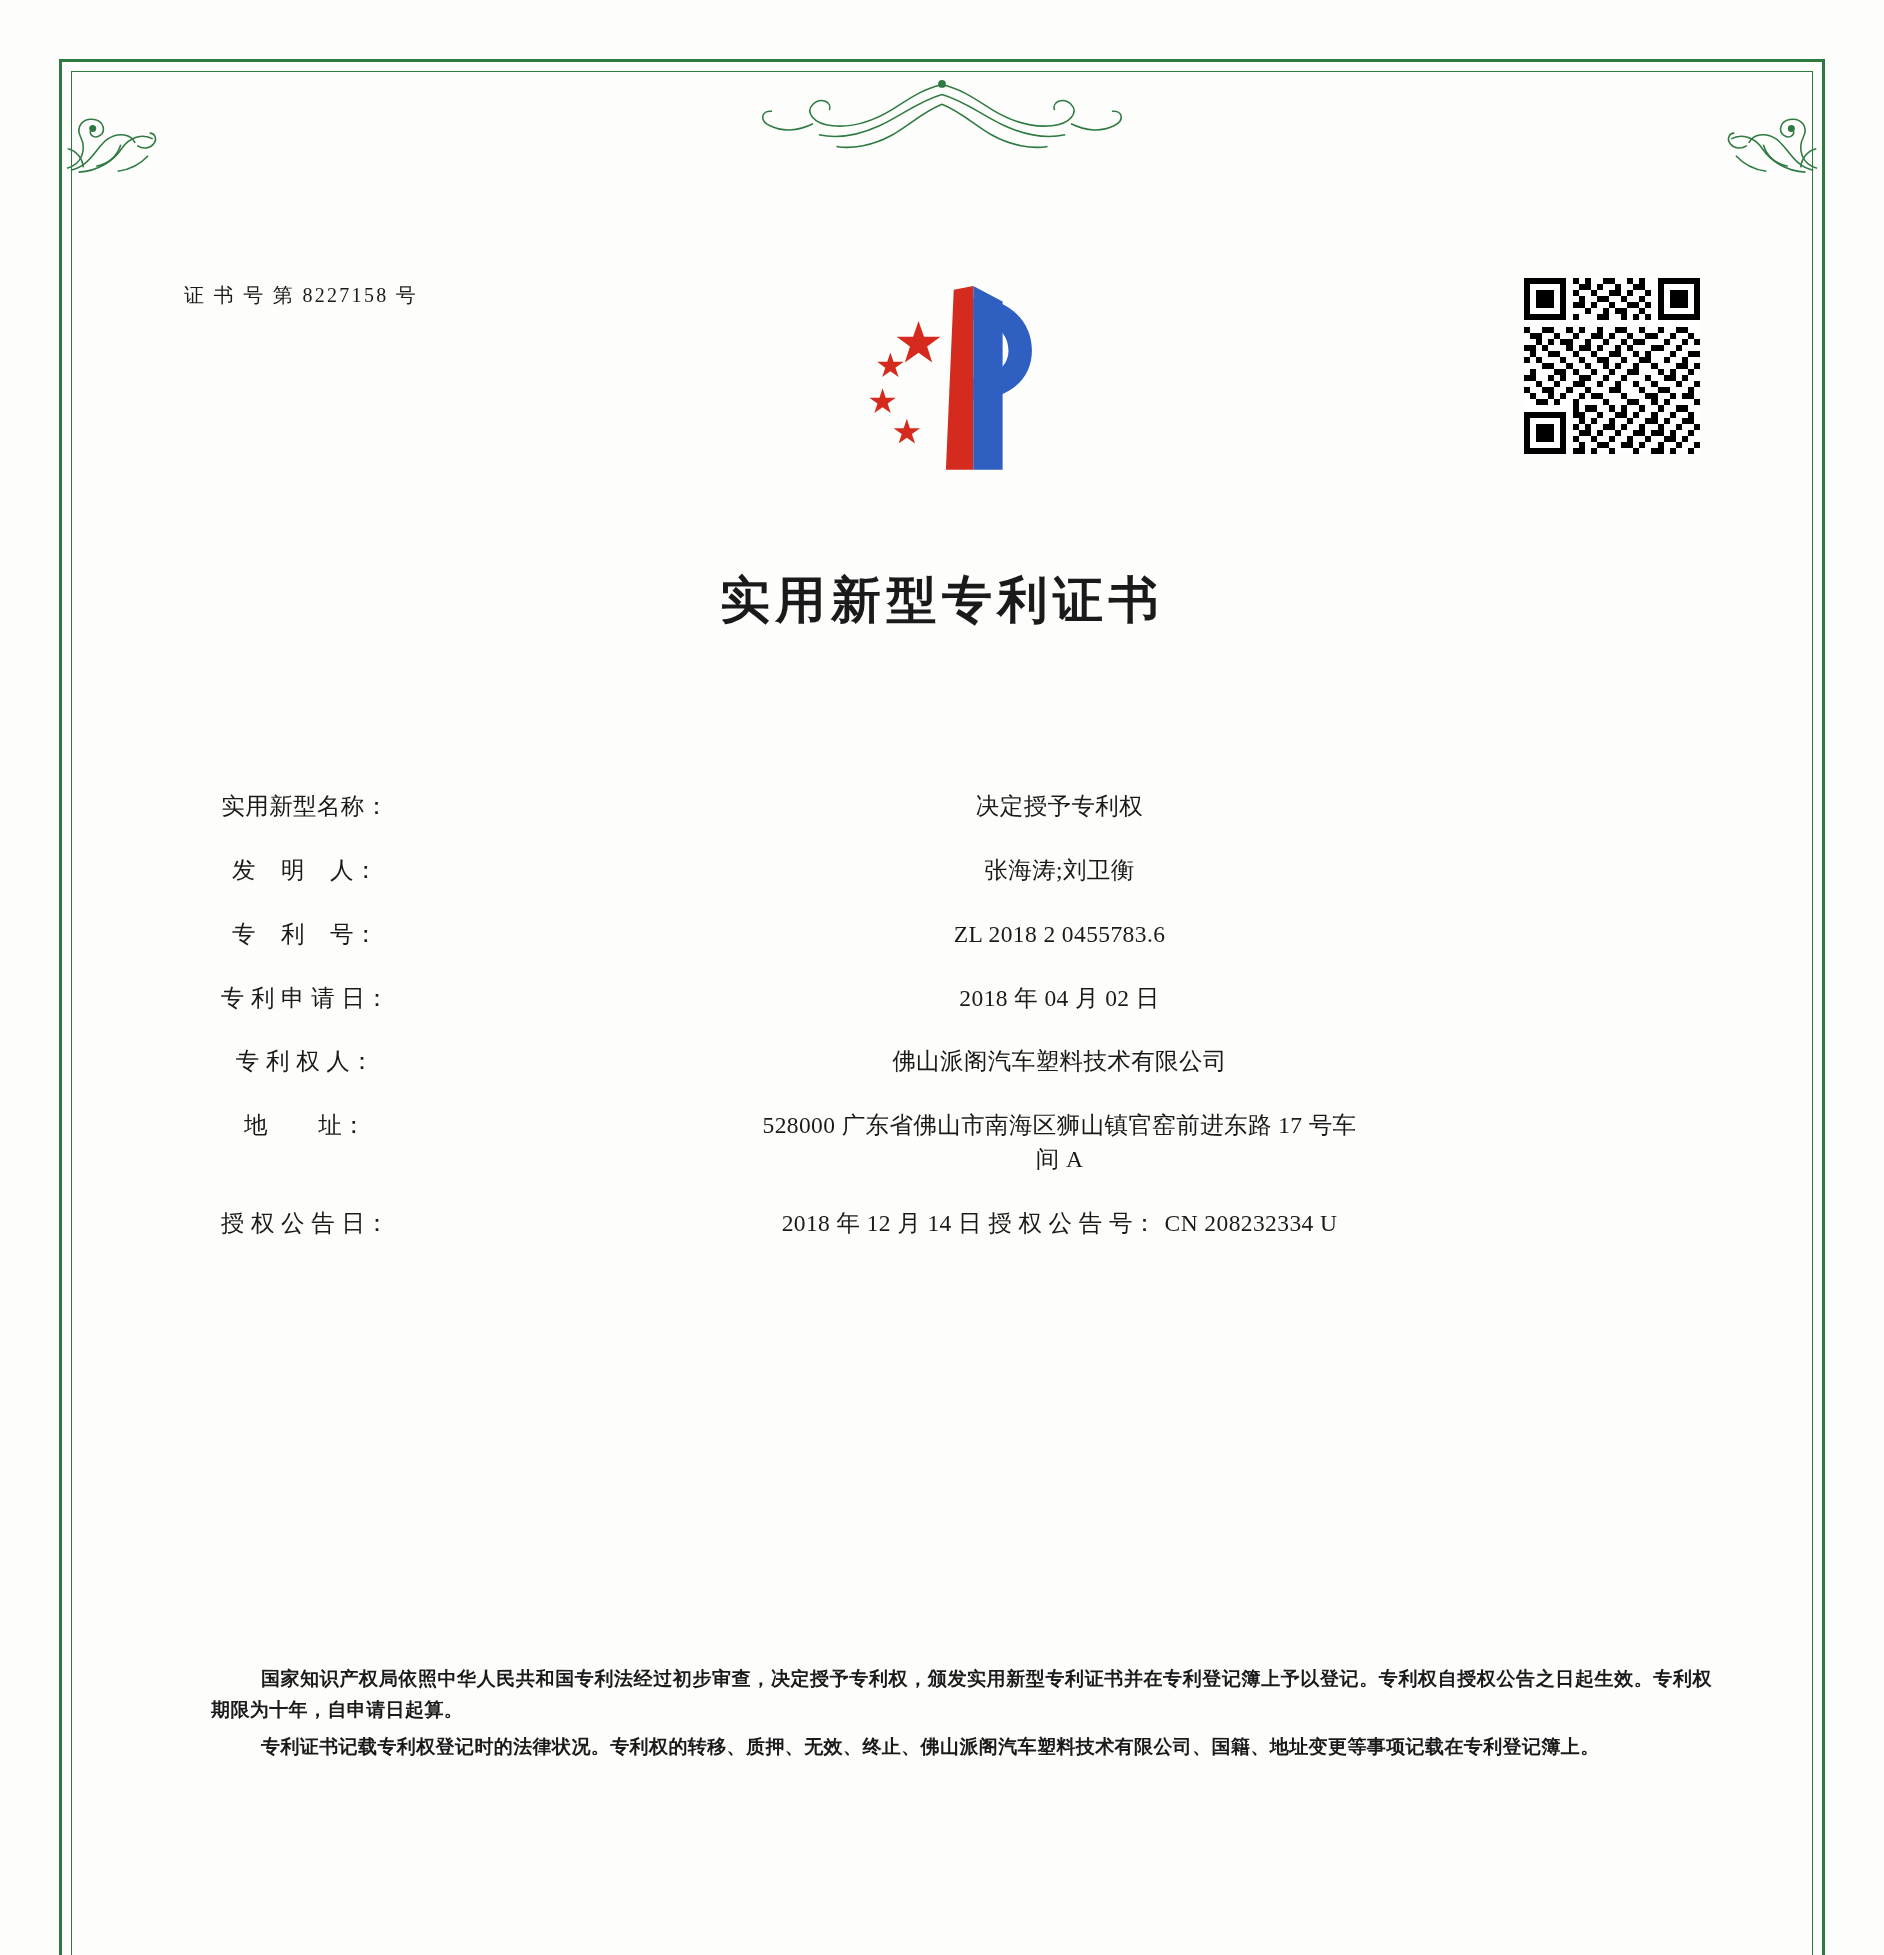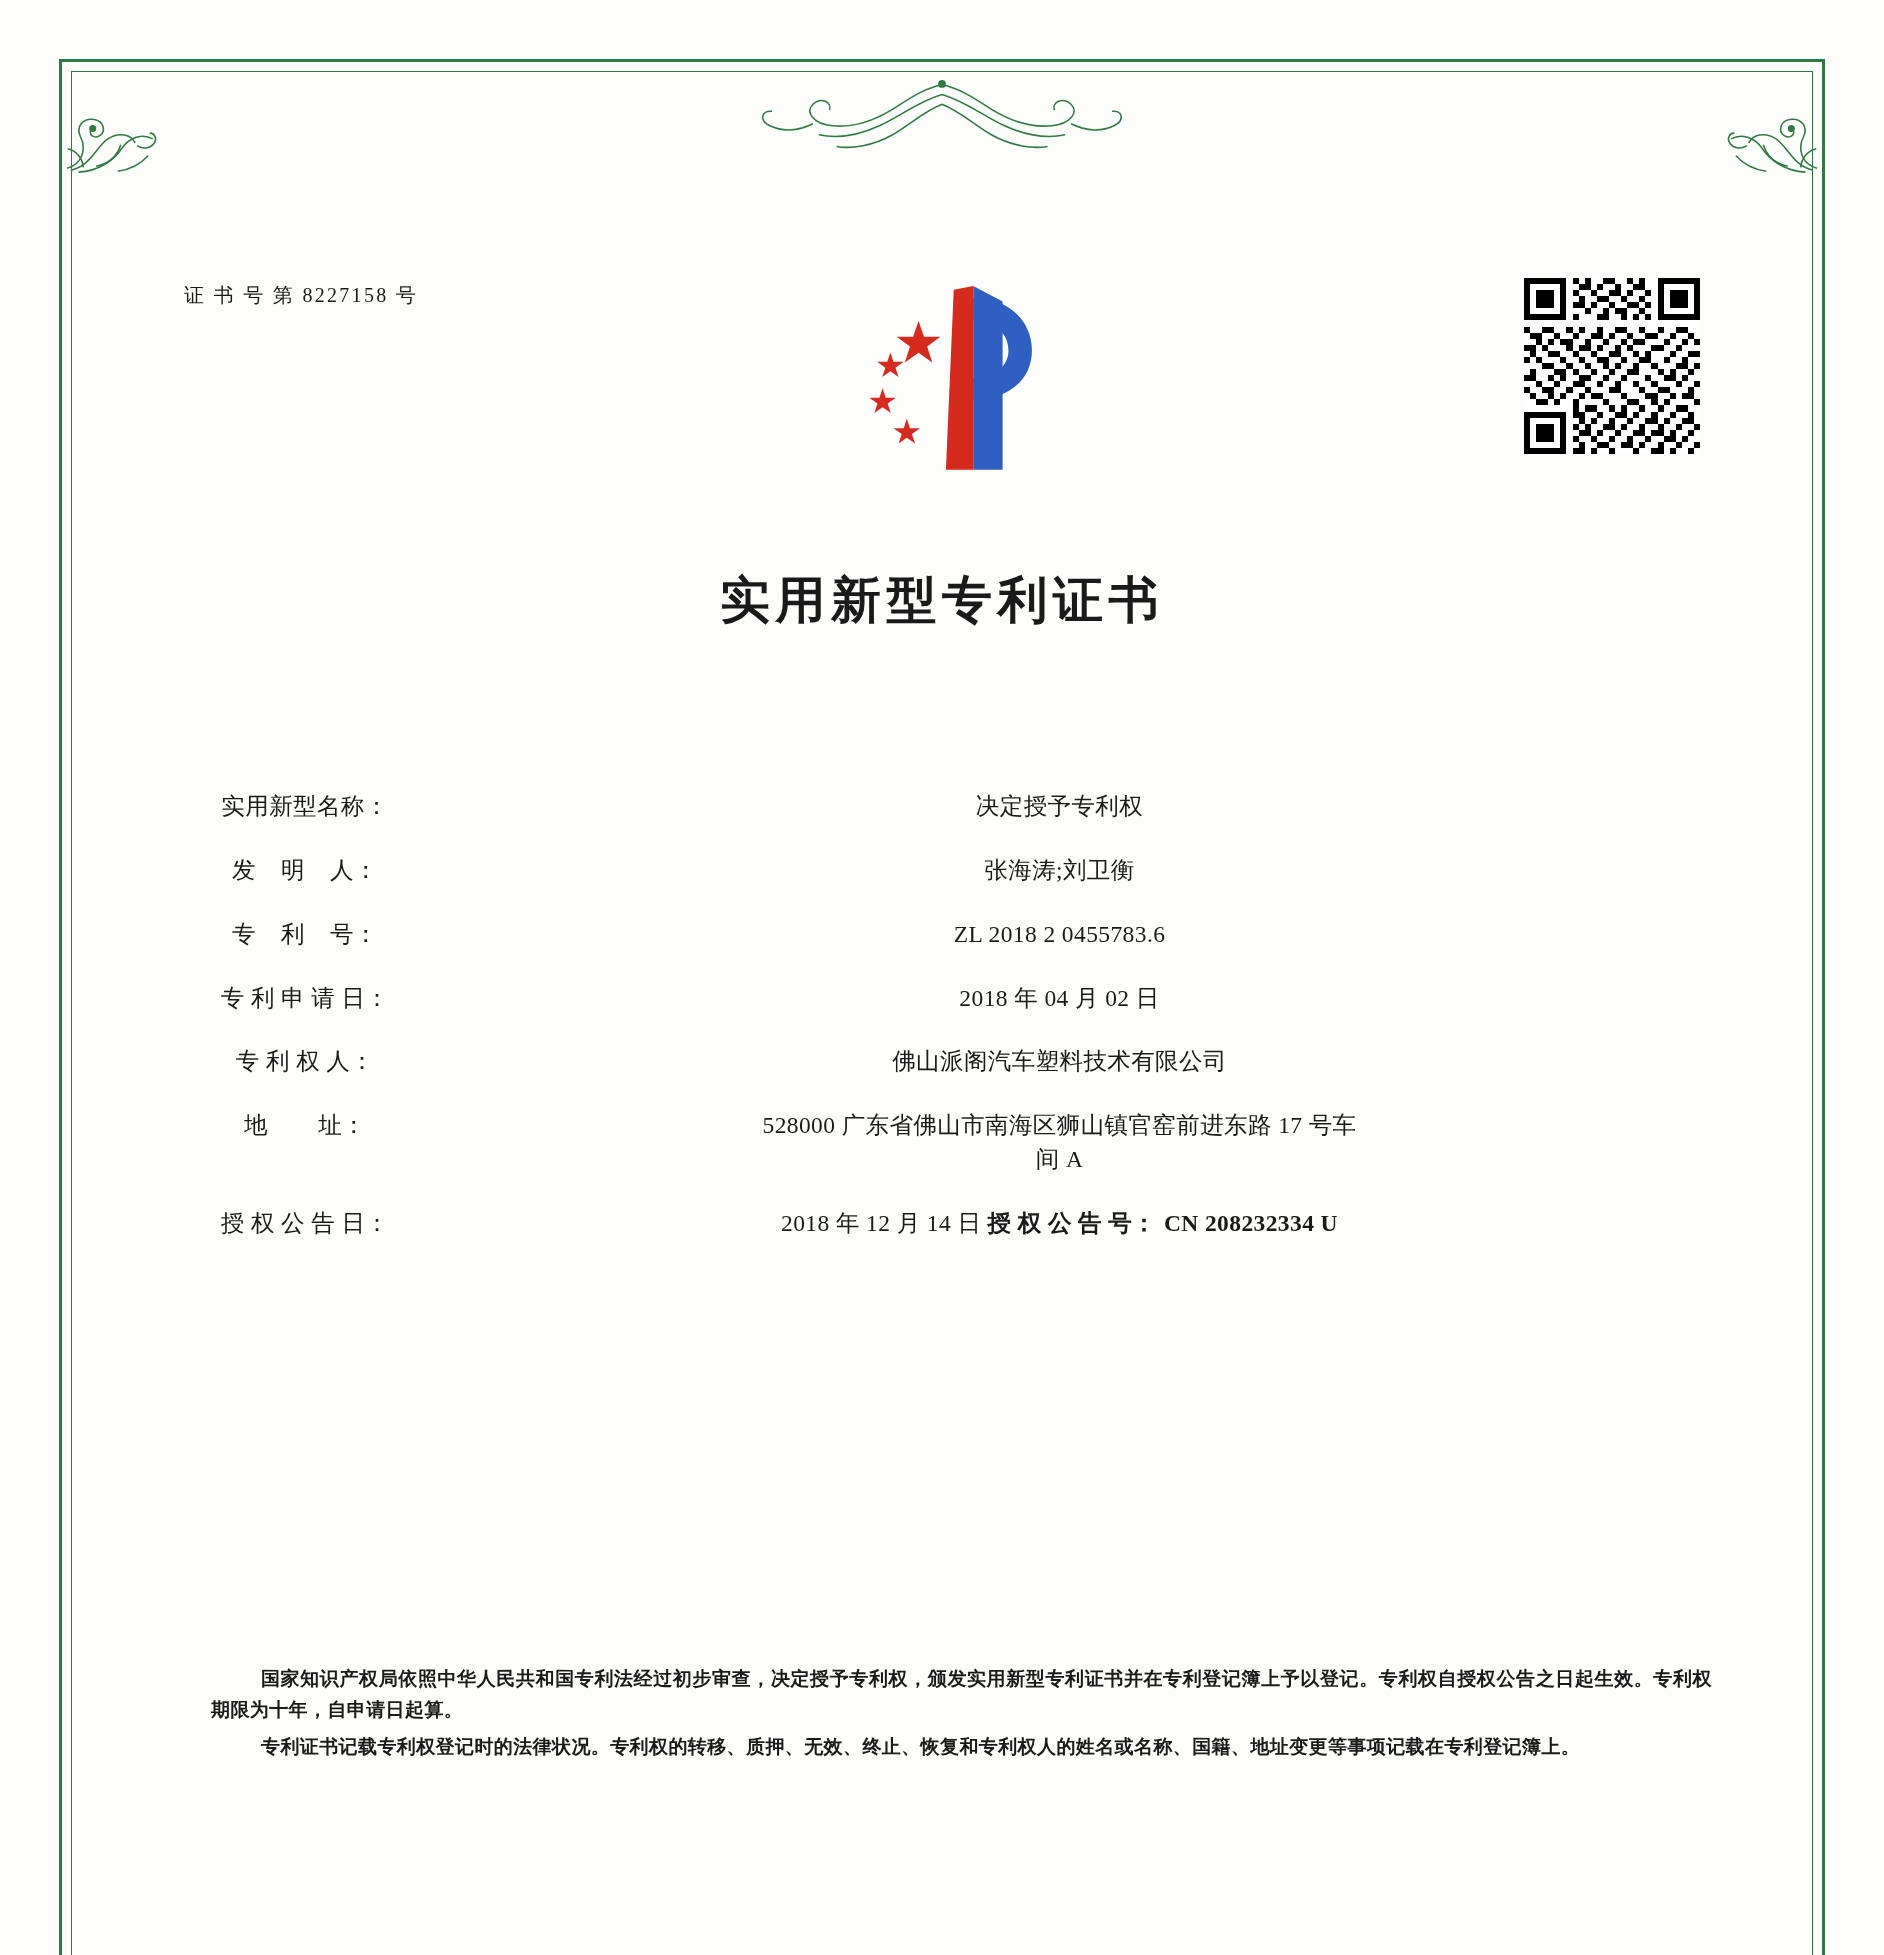--- a/index.html
+++ b/index.html
@@ -119,21 +119,20 @@
     white-space: pre;
     letter-spacing: 0.4px;
   }
   .field-value {
     flex: 1 1 auto;
     letter-spacing: 0.4px;
   }
   .field-value .wrap2 { display: block; }
   .inline-extra {
     display: inline-block;
-    font-weight: bold;
   }
   .inline-extra .lab { margin-right: 1.6px; }
 
   
   .paragraphs {
     position: absolute;
     left: 211px;
     right: 172px;
     top: 1664px;
     font-size: 19px;
@@ -483,17 +482,17 @@
           <span class="lab">授 权 公 告 号：</span>
           <span>CN 208232334 U</span>
         </span>
       </div>
     </div>
 
   </div>
 
   <div class="paragraphs">
     <p>国家知识产权局依照中华人民共和国专利法经过初步审查，决定授予专利权，颁发实用新型专利证书并在专利登记簿上予以登记。专利权自授权公告之日起生效。专利权期限为十年，自申请日起算。</p>
-    <p>专利证书记载专利权登记时的法律状况。专利权的转移、质押、无效、终止、恢复和专利权人的姓名或名称、国籍、地址变更等事项记载在专利登记簿上。</p>
+    <p>专利证书记载专利权登记时的法律状况。专利权的转移、质押、无效、终止、佛山派阁汽车塑料技术有限公司、国籍、地址变更等事项记载在专利登记簿上。</p>
   </div>
 
 </div>
 
 
 </body></html>

